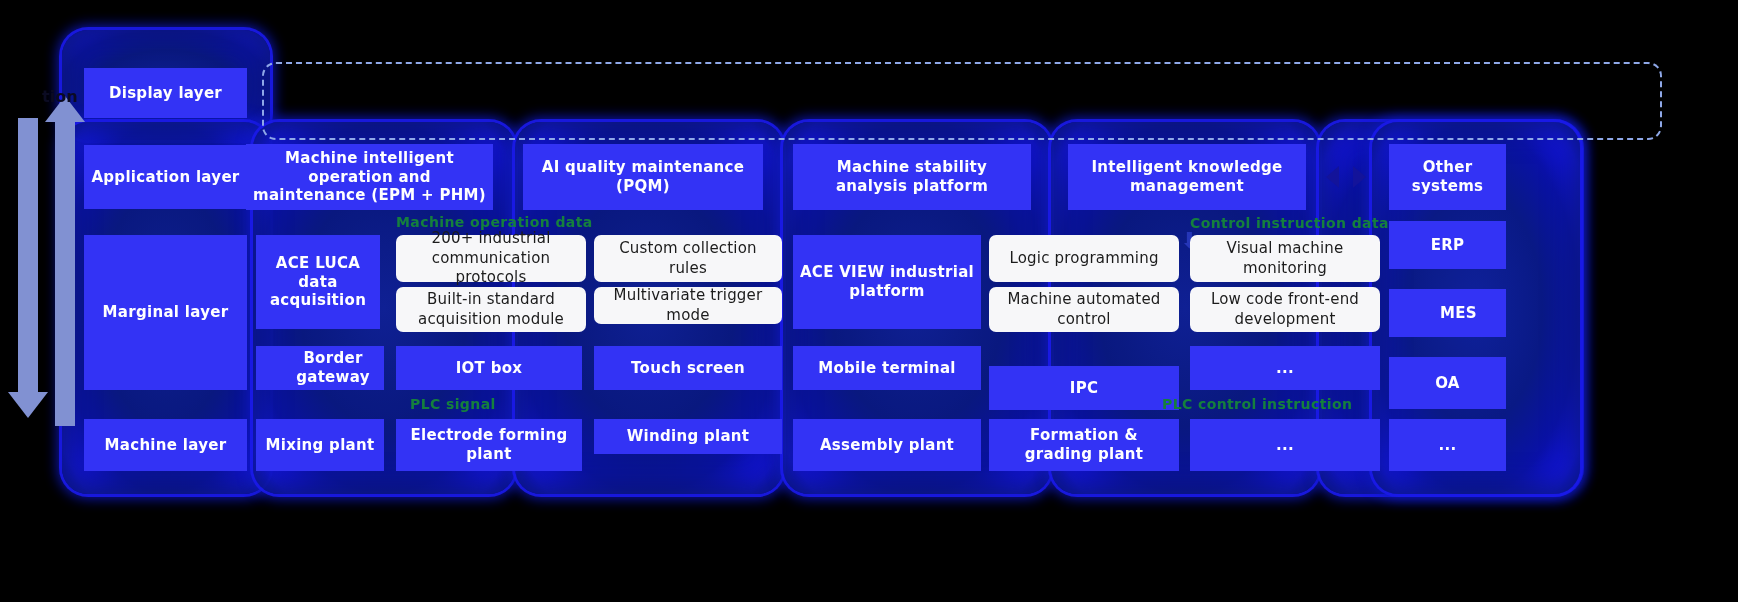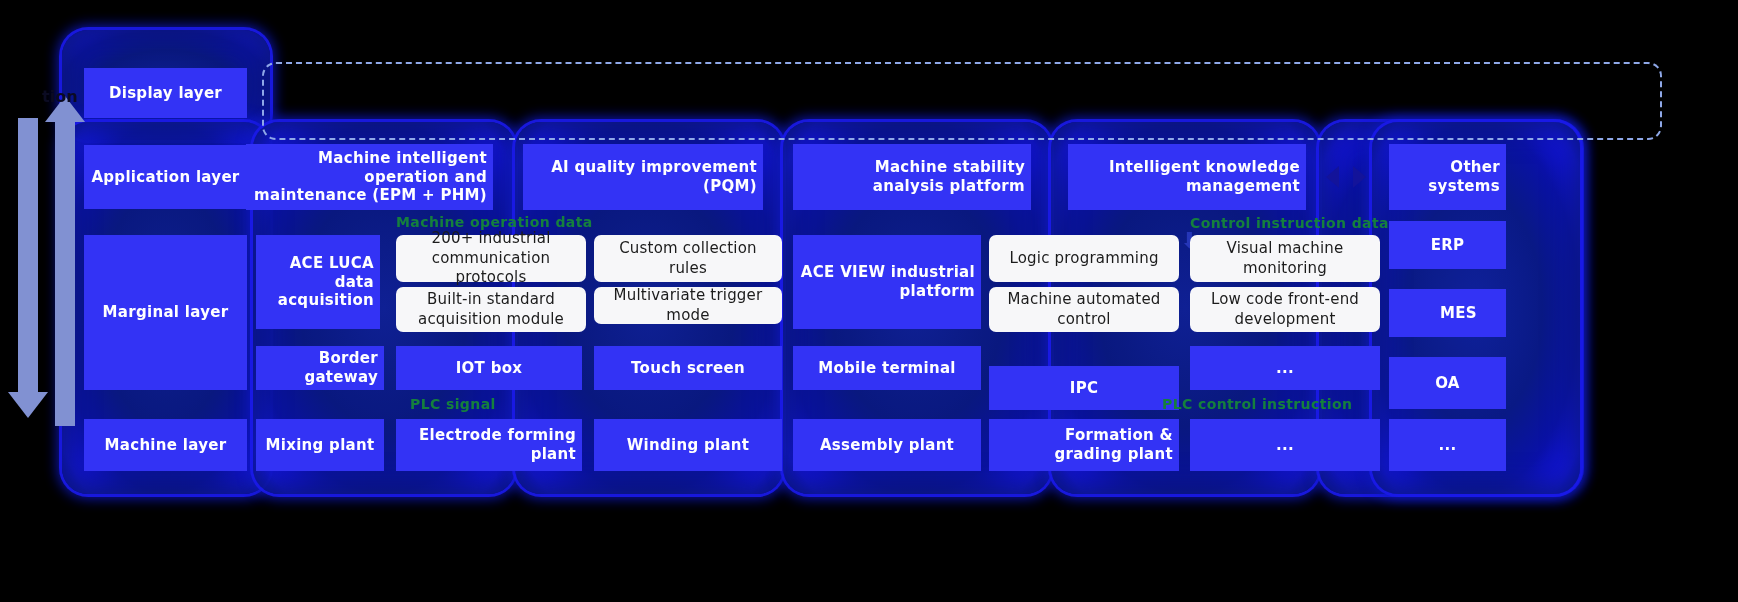--- a/index.html
+++ b/index.html
@@ -5,21 +5,21 @@
   html,body{margin:0;padding:0;background:#000;}
   body{width:1738px;height:602px;position:relative;overflow:hidden;
        font-family:"DejaVu Sans","Liberation Sans",sans-serif;}
 
   
   .blue-box{
     position:absolute;
     background:#3333f5;
     color:#ffffff;
     display:flex;align-items:center;justify-content:center;
-    text-align:right;
+    text-align:center;
     font-weight:bold;
     font-size:15px;
     line-height:1.25;
     letter-spacing:.3px;
     box-sizing:border-box;
     padding:2px 6px;
   }
   .white-box{
     position:absolute;
     background:#f7f7f9;
@@ -106,21 +106,21 @@
   <div class="head" style="left:0;top:0;"></div>
   <div class="shaft" style="left:10px;top:25px;width:20px;height:305px;"></div>
 </div>
 <div class="side-label" style="left:42px;top:87px;">tion</div>
 
 <div class="blue-box" style="left:84px;top:68px;width:163px;height:50px;">Display layer</div>
 
 <div class="blue-box" style="left:84px;top:145px;width:163px;height:64px;">Application layer</div>
 
 <div class="blue-box" style="left:246px;top:144px;width:247px;height:66px;">Machine intelligent operation and maintenance (EPM + PHM)</div>
-<div class="blue-box" style="left:523px;top:144px;width:240px;height:66px;">AI quality improvement (PQM)</div>
+<div class="blue-box" style="left:523px;top:144px;width:240px;height:66px;">AI quality maintenance (PQM)</div>
 <div class="blue-box" style="left:793px;top:144px;width:238px;height:66px;">Machine stability analysis platform</div>
 <div class="blue-box" style="left:1068px;top:144px;width:238px;height:66px;">Intelligent knowledge management</div>
 
 <div class="dbl-arrow" style="left:1326px;top:166px;width:40px;height:22px;">
   <span class="l"></span>
     <span class="r"></span>
 </div>
 
 <div class="blue-box" style="left:1389px;top:144px;width:117px;height:66px;">Other systems</div>
 
@@ -152,21 +152,21 @@
 <div class="blue-box" style="left:989px;top:346px;width:190px;height:44px;margin-top:20px;">IPC</div>
 <div class="blue-box" style="left:1190px;top:346px;width:190px;height:44px;">...</div>
 
 <div class="caption" style="left:410px;top:396px;">PLC signal</div>
 <div class="caption" style="left:1162px;top:396px;">PLC control instruction</div>
 
 <div class="blue-box" style="left:84px;top:419px;width:163px;height:52px;">Machine layer</div>
 
 <div class="blue-box" style="left:256px;top:419px;width:128px;height:52px;">Mixing plant</div>
 <div class="blue-box" style="left:396px;top:419px;width:186px;height:52px;">Electrode forming plant</div>
-<div class="blue-box" style="left:594px;top:419px;width:188px;height:52px;">Winding plant</div>
+<div class="blue-box" style="left:594px;top:419px;width:188px;height:35px;">Winding plant</div>
 <div class="blue-box" style="left:793px;top:419px;width:188px;height:52px;">Assembly plant</div>
 <div class="blue-box" style="left:989px;top:419px;width:190px;height:52px;">Formation &amp; grading plant</div>
 <div class="blue-box" style="left:1190px;top:419px;width:190px;height:52px;">...</div>
 <div class="blue-box" style="left:1389px;top:419px;width:117px;height:52px;">...</div>
 
 <div class="blue-box" style="left:1389px;top:221px;width:117px;height:48px;">ERP</div>
 <div class="blue-box" style="left:1389px;top:289px;width:117px;height:48px;padding-left:28px;">MES</div>
 <div class="blue-box" style="left:1389px;top:357px;width:117px;height:52px;">OA</div>
 
 </body></html>

